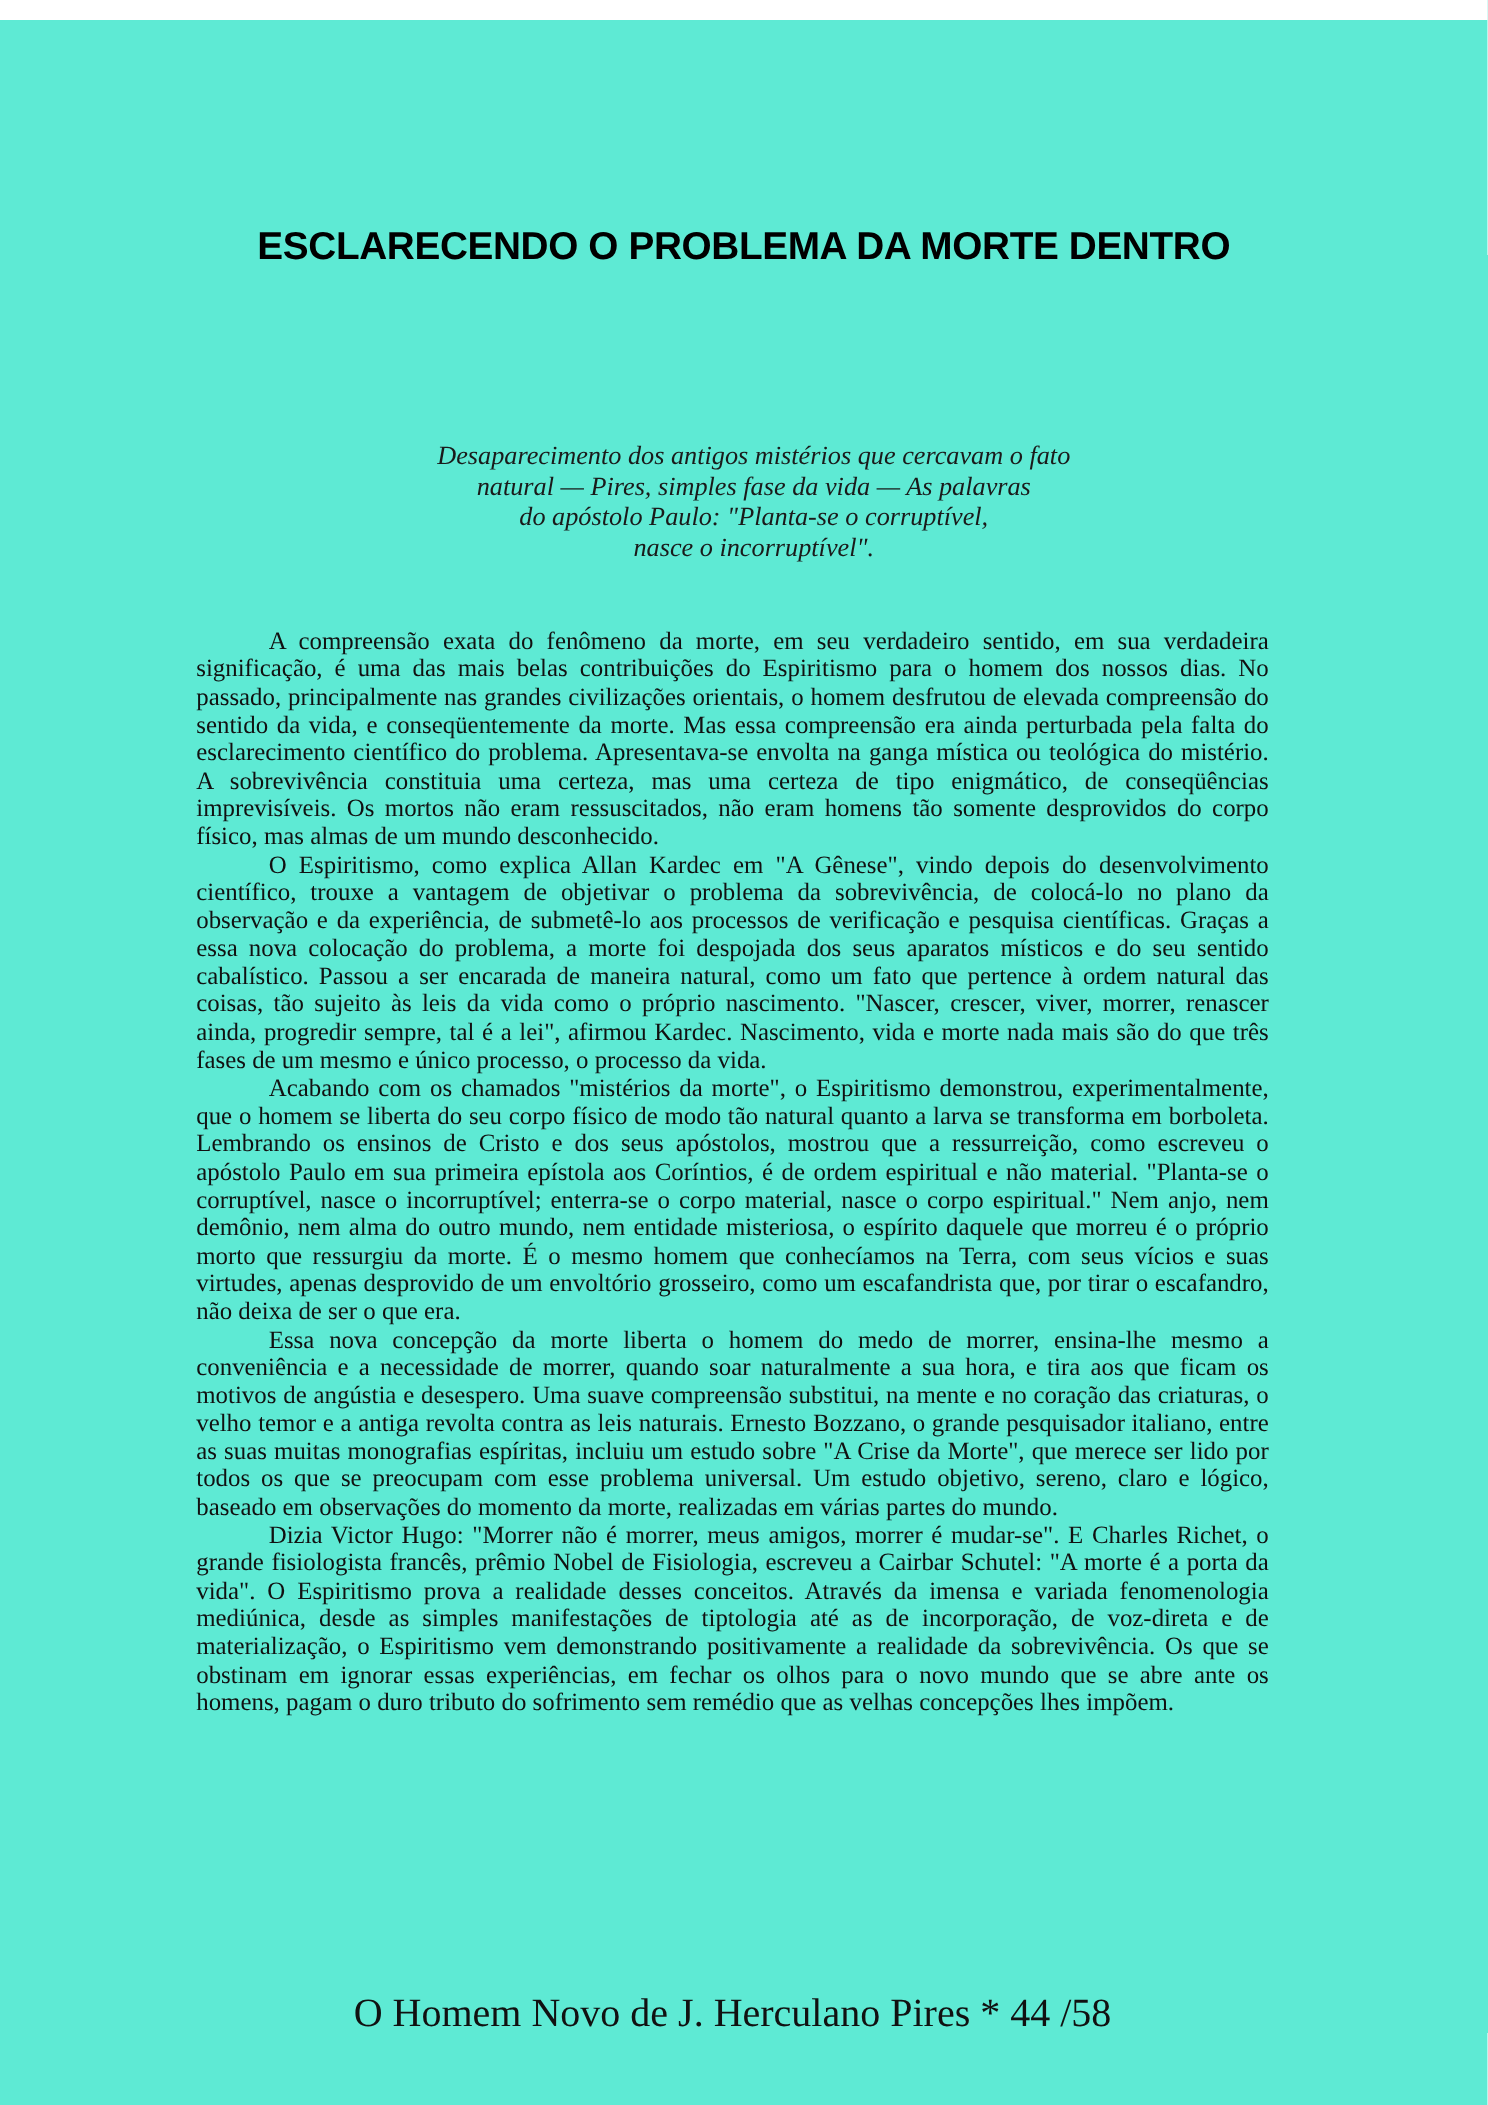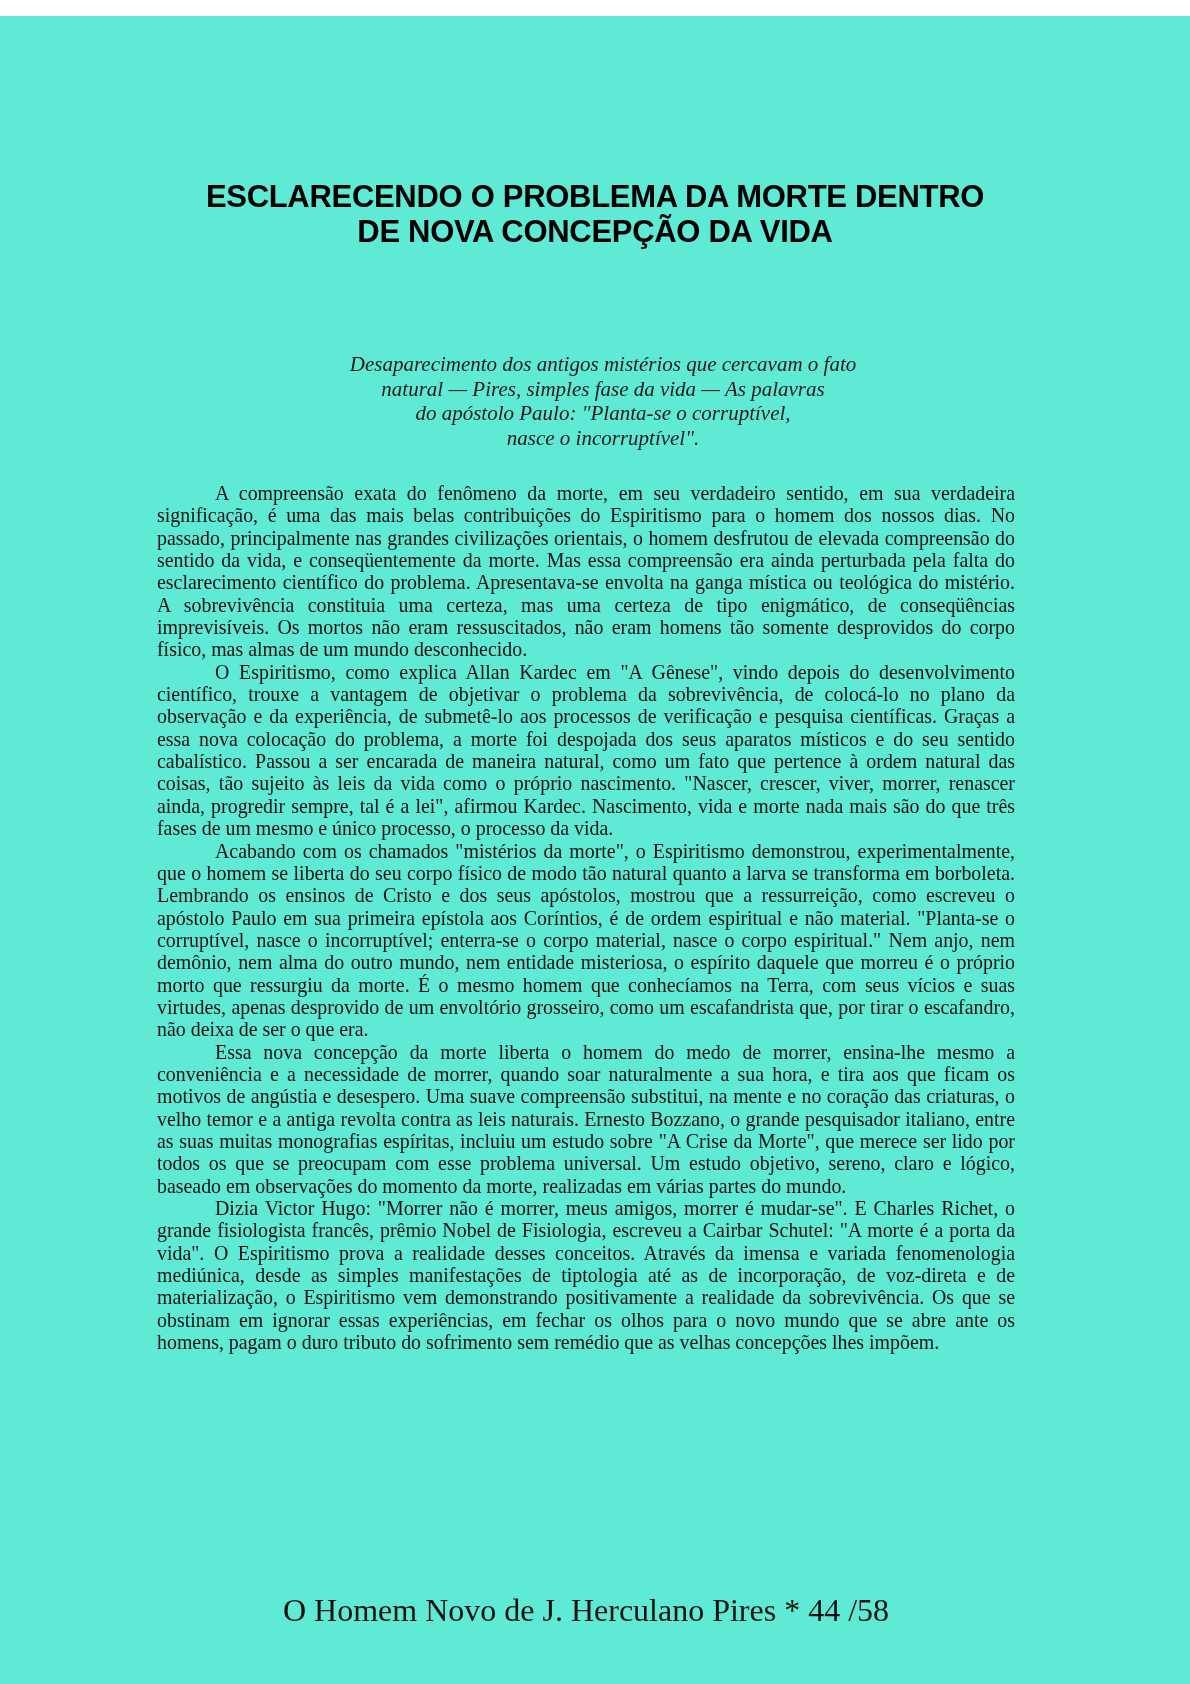--- a/index.html
+++ b/index.html
@@ -37,21 +37,21 @@
     right: 0;
     text-align: center;
     font-style: italic;
     font-size: 21px;
     line-height: 24.5px;
     color: #1a1a1a;
     padding-left: 16px;
   }
   .body-text {
     position: absolute;
-    top: 466px;
+    top: 486px;
     left: 157px;
     width: 858px;
     font-size: 19.9px;
     line-height: 22.35px;
     text-align: justify;
     color: #111111;
   }
   .body-text p {
     margin: 0;
     padding: 0;
@@ -68,21 +68,20 @@
     color: #111111;
   }
 </style>
 </head>
 <body>
 
 <div class="page">
 
   <div class="title">
     <div>ESCLARECENDO O PROBLEMA DA MORTE DENTRO</div>
-    <div>DE NOVA CONCEPÇÃO DA VIDA</div>
   </div>
 
   <div class="epigraph">
     <div>Desaparecimento dos antigos mistérios que cercavam o fato</div>
     <div>natural — Pires, simples fase da vida — As palavras</div>
     <div>do apóstolo Paulo: "Planta-se o corruptível,</div>
     <div>nasce o incorruptível".</div>
   </div>
 
   <div class="body-text">

